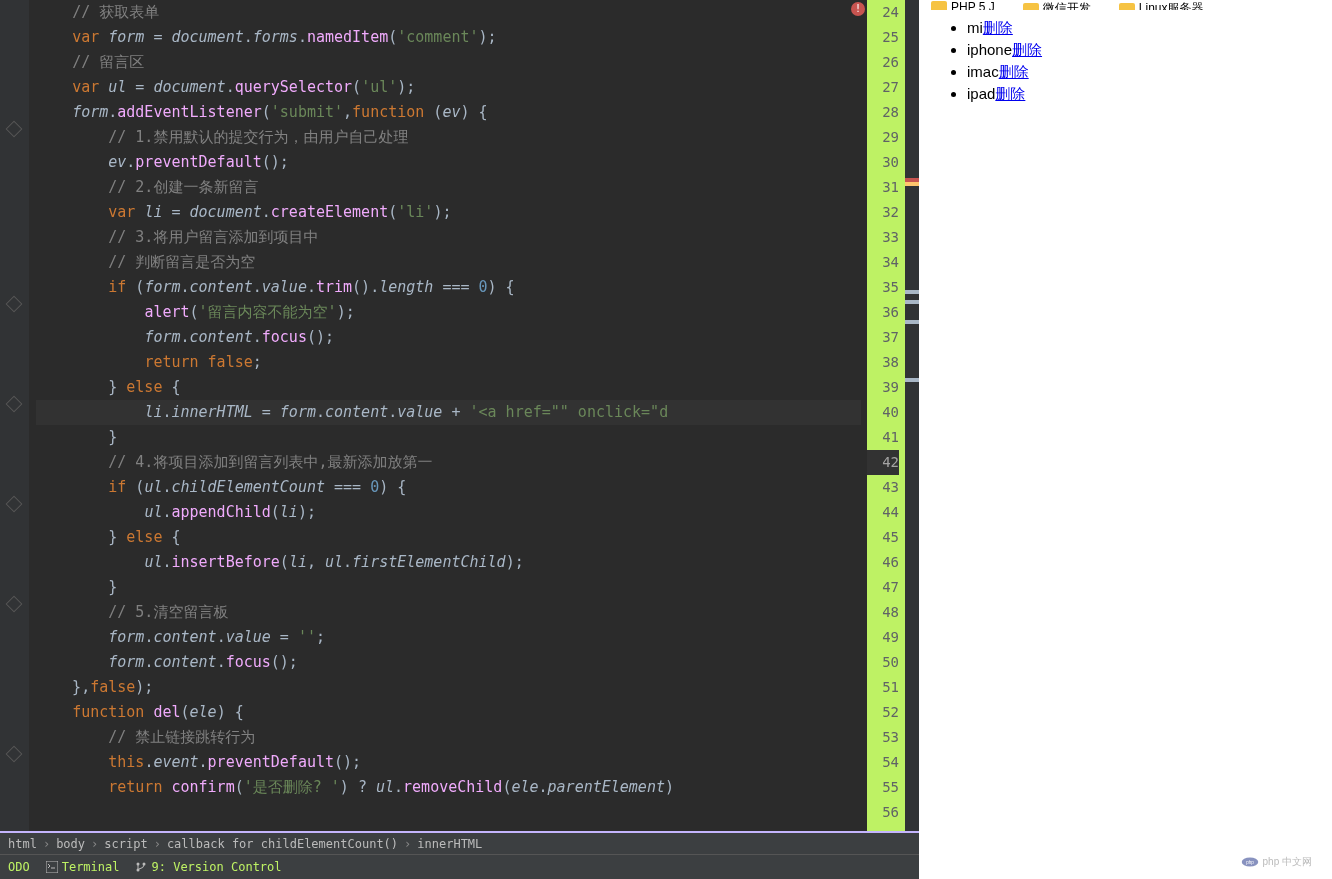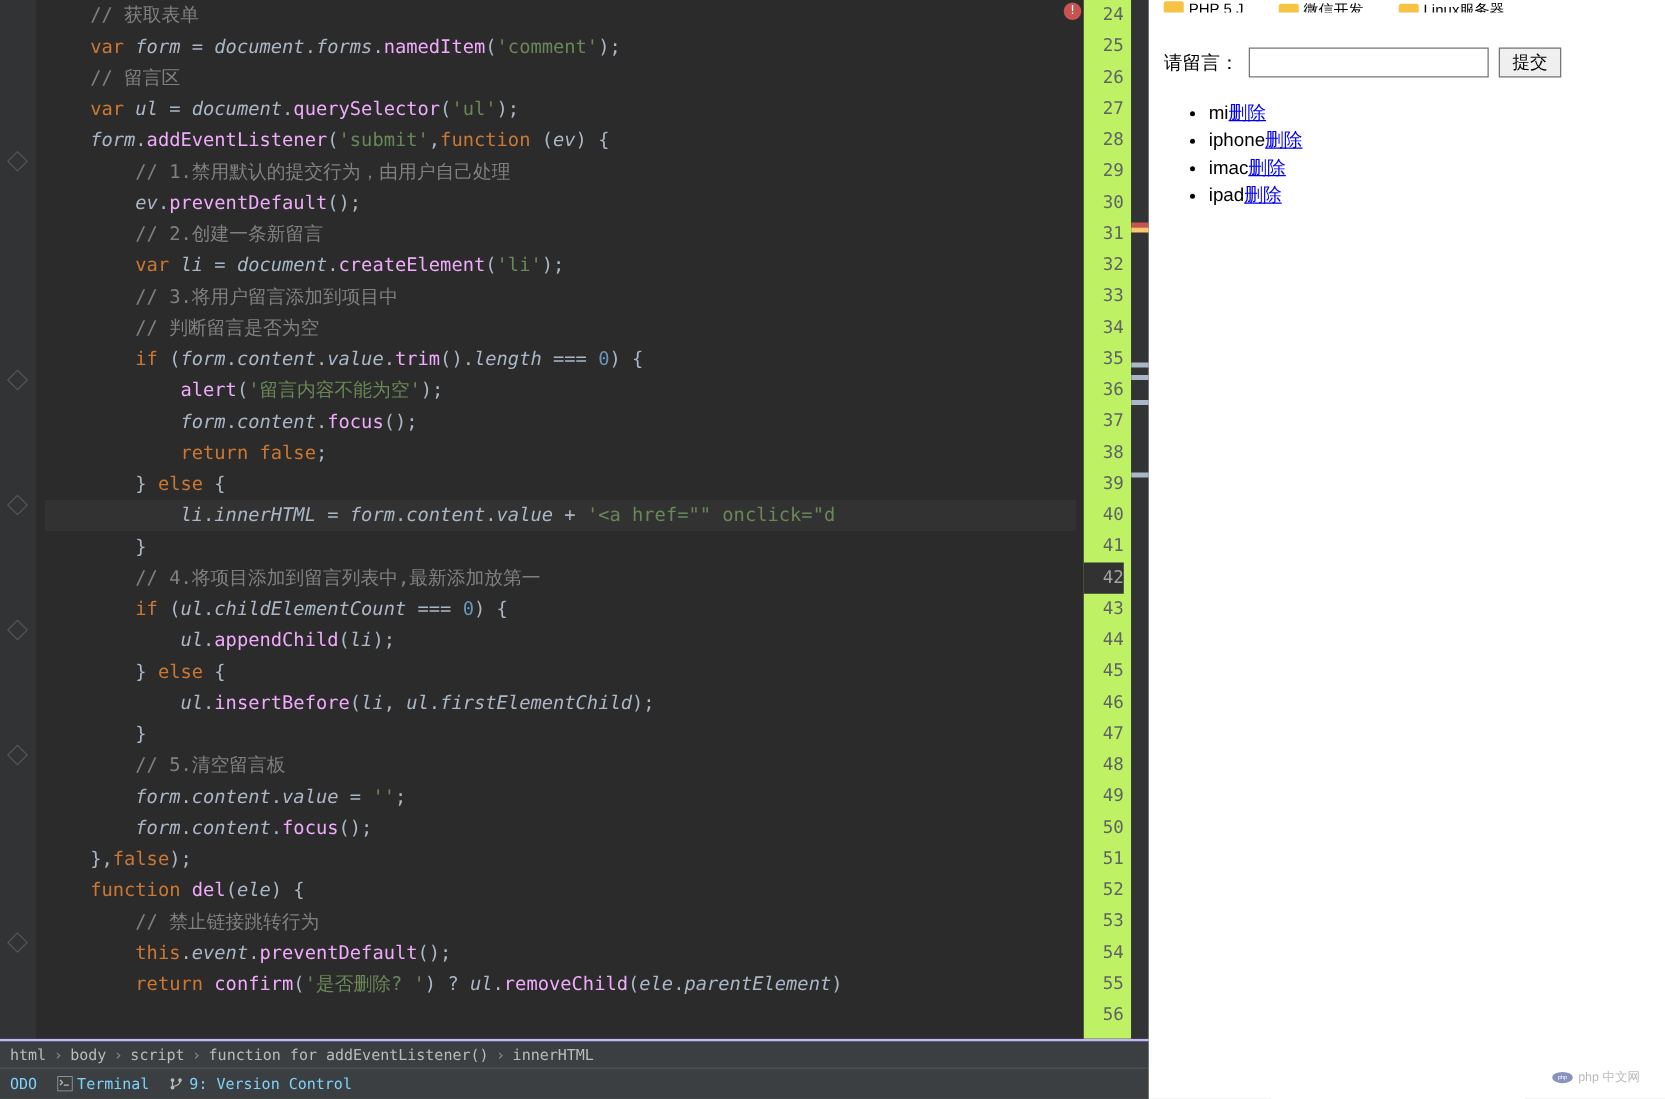--- a/index.html
+++ b/index.html
@@ -20,21 +20,21 @@
 .c-kw { color: #cc7832; }
 .c-it { color: #a9b7c6; font-style: italic; }
 .c-fn { color: #f0abfc; }
 .c-cm { color: #808080; }
 .c-st { color: #6a8759; text-align: center; }
 .c-nm { color: #6897bb; }
 .highlight-line { background: #323232; display: inline-block; width: 100%; }
 
 .breadcrumb { height: 23px; background: #3c3f41; border-top: 2px solid #c4b5fd; display: flex; align-items: center; padding: 0 8px; color: #bbb; font-size: 12px; }
 .bc-sep { margin: 0 6px; color: #888; }
-.statusbar { height: 22px; background: #3c3f41; border-top: 1px solid #555; display: flex; align-items: center; padding: 12px 8px; color: #7dd3fc; font-size: 12px; gap: 16px; }
+.statusbar { height: 22px; background: #3c3f41; border-top: 1px solid #555; display: flex; align-items: center; padding: 12px 8px; color: #bef264; font-size: 12px; gap: 16px; }
 .sb-item { display: flex; align-items: center; gap: 4px; }
 
 .browser-pane { width: 413px; height: 879px; background: #fff; font-family: Arial, sans-serif; color: #000; padding: 0; position: relative; }
 .bookmarks { height: 10px; display: flex; gap: 28px; padding: 0 12px; overflow: hidden; font-size: 12px; align-items: flex-start; }
 .bm-item { display: flex; align-items: center; gap: 4px; white-space: nowrap; }
 .bm-folder { width: 16px; height: 12px; background: #f6c343; border-radius: 2px; }
 .form-row { padding: 28px 12px 10px 12px; display: flex; align-items: center; gap: 8px; font-size: 15px; }
 .form-row input[type=text] { width: 192px; height: 24px; border: 1px solid #767676; padding: 2px 4px; }
 .form-row button { padding: 2px 10px; border: 1px solid #767676; background: #efefef; font-family: inherit; font-size: 14px; }
 .msg-list { padding: 6px 0 0 48px; font-size: 15px; }
@@ -105,21 +105,21 @@
       <div class="error-dot">!</div>
     </div>
 
     <div class="breadcrumb">
       <span>html</span>
         <span class="bc-sep">›</span>
       <span>body</span>
         <span class="bc-sep">›</span>
       <span>script</span>
         <span class="bc-sep">›</span>
-      <span>function for addEventListener()</span>
+      <span>callback for childElementCount()</span>
         <span class="bc-sep">›</span>
       <span>innerHTML</span>
     </div>
 
     <div class="statusbar">
       <span class="sb-item">ODO</span>
       <span class="sb-item">
         <svg width="12" height="12" viewBox="0 0 12 12">
             <rect x="0" y="0" width="12" height="12" fill="none" stroke="#bbb"></rect>
             <path d="M2 3 L4 5 L2 7 M5 7 L9 7" stroke="#bbb" fill="none"></path>
@@ -147,25 +147,20 @@
       <span class="bm-item">
           <span class="bm-folder"></span>
           <span>微信开发</span>
         </span>
       <span class="bm-item">
           <span class="bm-folder"></span>
           <span>Linux服务器</span>
         </span>
     </div>
 
-    <div class="form-row">
-      <span>请留言：</span>
-      <input type="text" style="">
-      <button>提交</button>
-    </div>
 
     <ul class="msg-list" id="msg-list">
         <li><span>mi</span><a href="#">删除</a></li>
         <li><span>iphone</span><a href="#">删除</a></li>
         <li><span>imac</span><a href="#">删除</a></li>
         <li><span>ipad</span><a href="#">删除</a></li>
       </ul>
 
     <div class="watermark">
       <svg class="wm-logo" viewBox="0 0 24 24">

